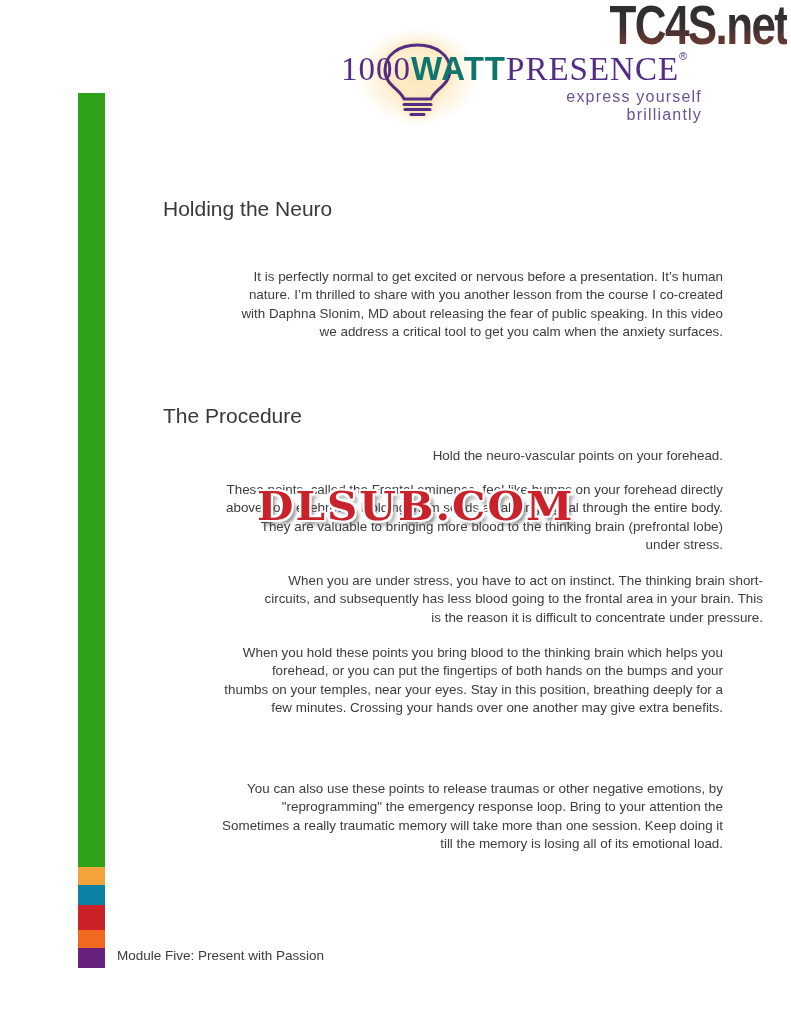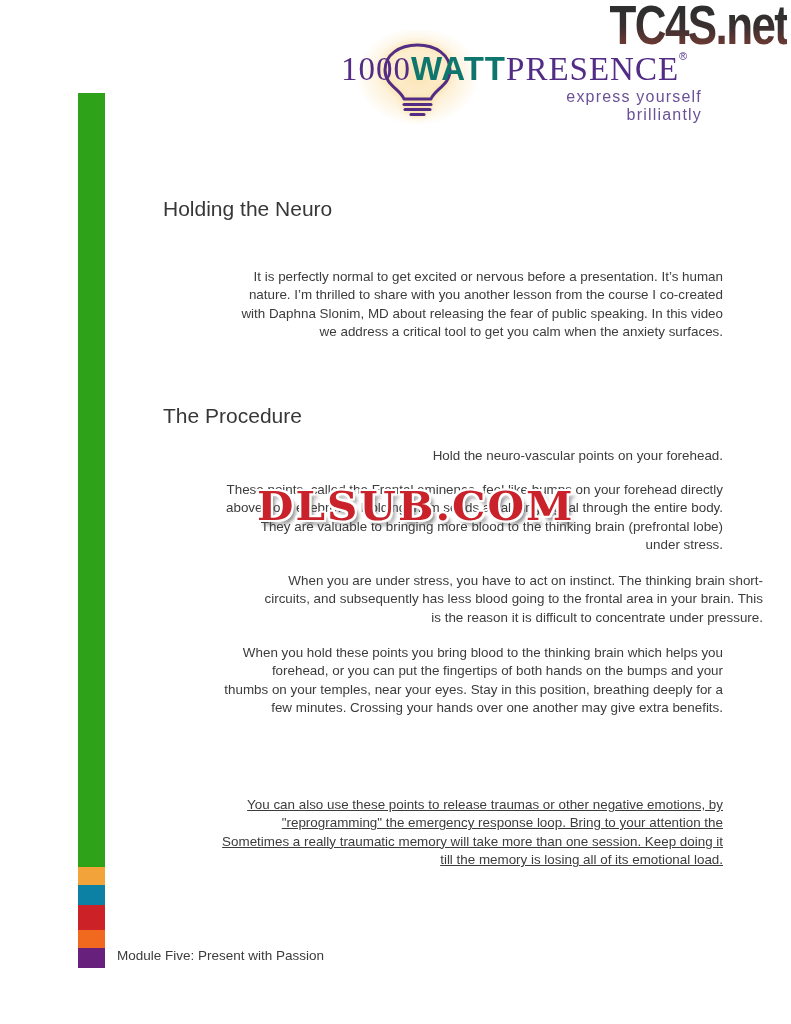--- a/index.html
+++ b/index.html
@@ -42,21 +42,21 @@
   .h-title{font-size:21px;font-weight:400;color:#373737;white-space:nowrap;}
   .para{font-size:13.4px;line-height:18.4px;}
   .para .ln{display:block;white-space:nowrap;text-align:right;}
   #h1{top:197px;}
   #p1{top:268px;}
   #h2{top:390px;margin-top:14px;}
   #p2{top:447px;}
   #p3{top:481px;}
   #p4{top:572px;margin-left:40px;}
   #p5{top:644px;}
-  #p6{top:796px;text-decoration:underline;}
+  #p6{top:780px;}
   
   .dlsub{
     position:absolute;left:257px;top:488px;z-index:5;
     font-family:"DejaVu Serif",serif;font-weight:700;
     font-size:42px;line-height:1;letter-spacing:2px;color:#C9222A;
     transform:scaleY(.92);transform-origin:0 0;white-space:nowrap;
     text-shadow:
       -2px -2px 0 #fff, 2px -2px 0 #fff, -2px 2px 0 #fff, 2px 2px 0 #fff,
       -2px 0 0 #fff, 2px 0 0 #fff, 0 -2px 0 #fff, 0 2px 0 #fff,
       4px 5px 4px rgba(80,80,80,.6);

